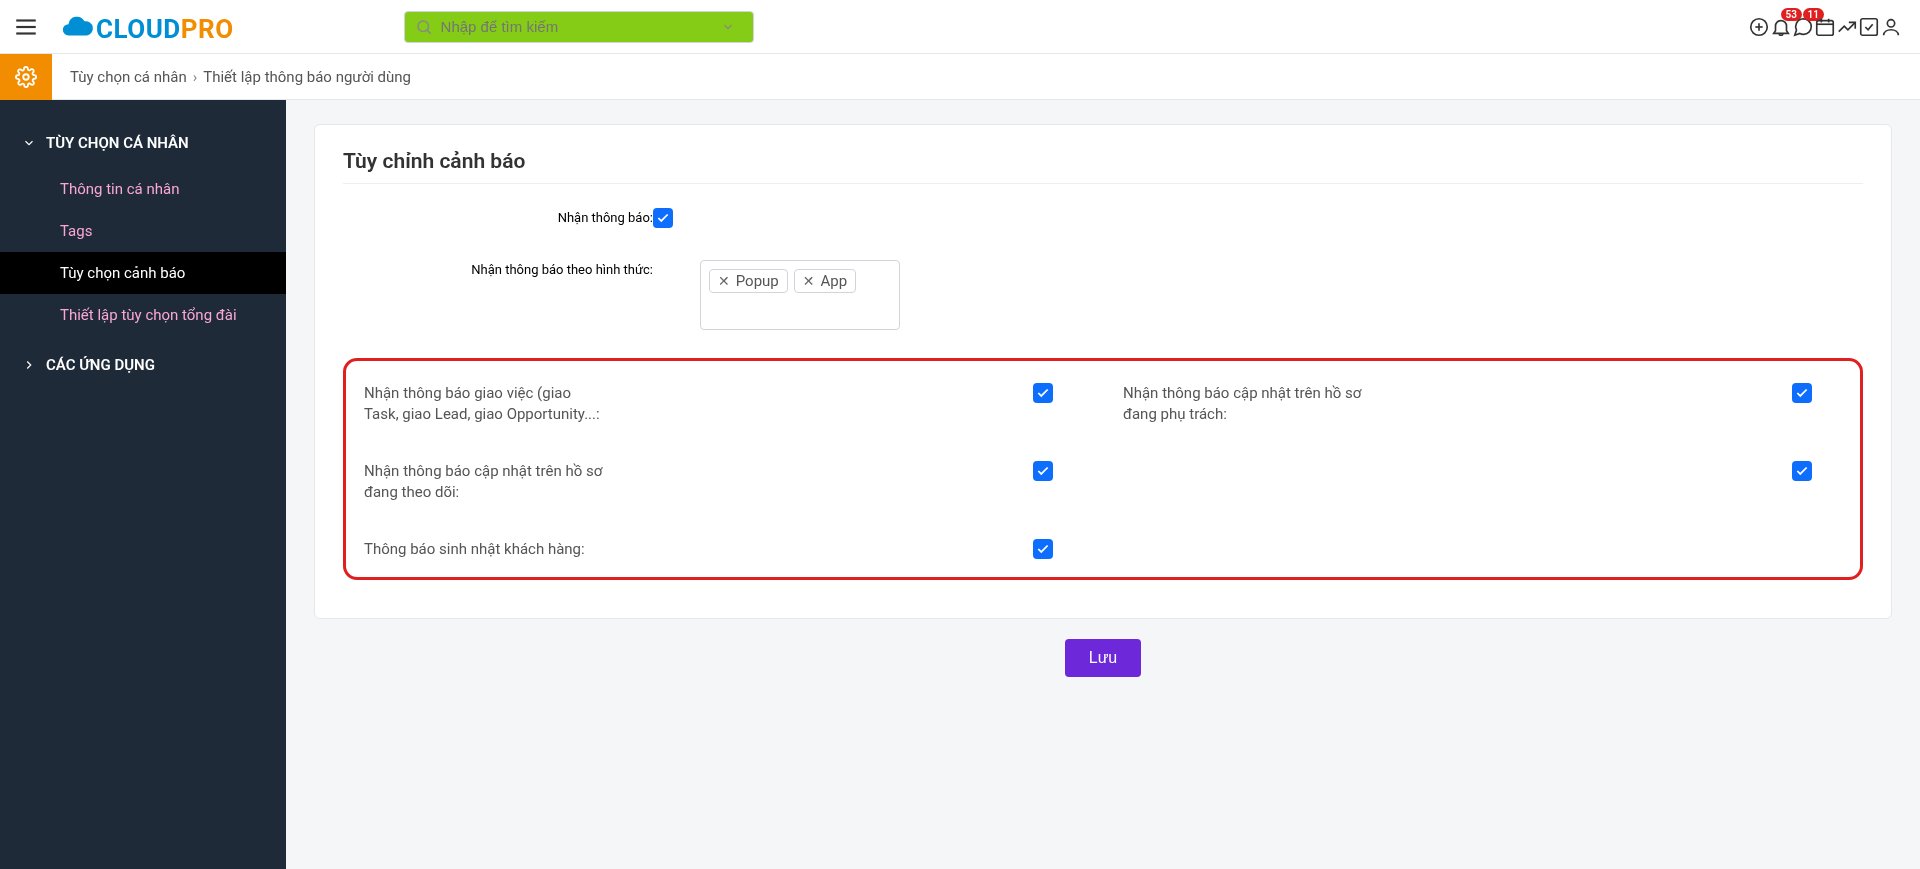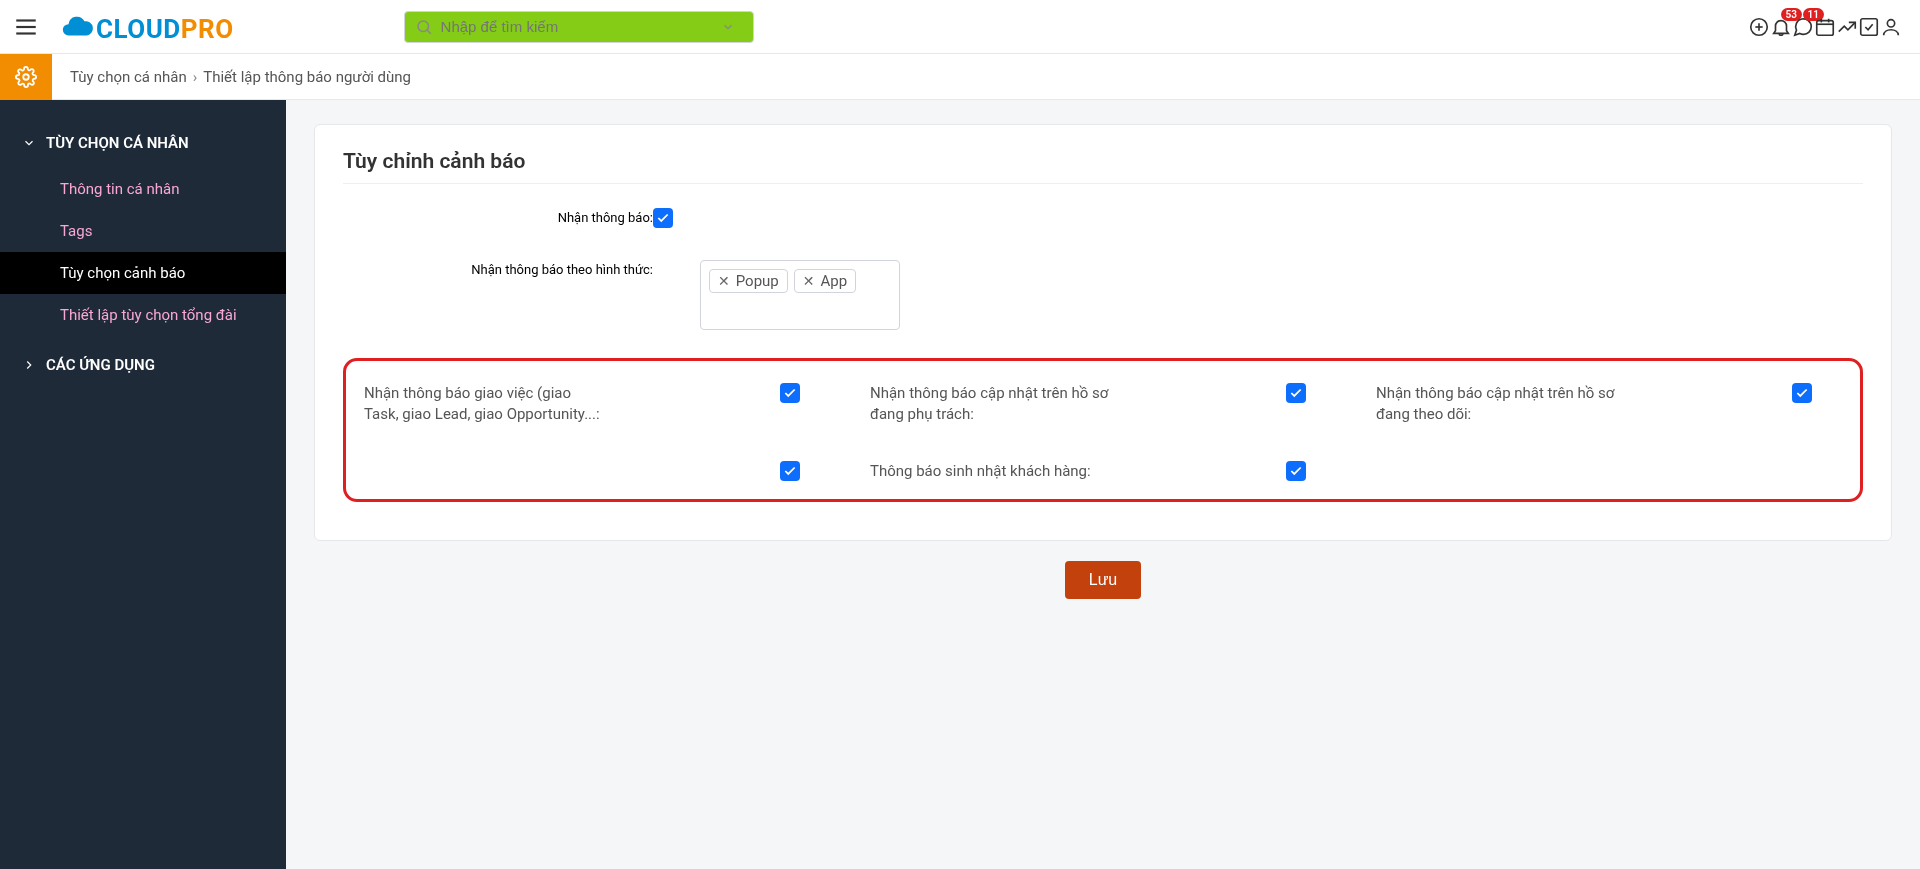--- a/index.html
+++ b/index.html
@@ -54,27 +54,27 @@
 .val-col { flex: 1; }
 
 .chk { display: inline-block; width: 20px; height: 20px; background: #0d6efd; border-radius: 4px; position: relative; cursor: pointer; }
 .chk svg { position: absolute; left: 3px; top: 3px; width: 14px; height: 14px; stroke: #fff; stroke-width: 3; fill: none; }
 
 .tagbox { border: 1px solid #d1d5db; border-radius: 4px; padding: 8px; width: 200px; min-height: 70px; display: flex; flex-wrap: wrap; gap: 6px; align-content: flex-start; }
 .tag { display: inline-flex; align-items: center; border: 1px solid #d1d5db; border-radius: 4px; padding: 2px 8px; font-size: 15px; color: #555; cursor: pointer; }
 .tag .x { margin-right: 6px; font-size: 14px; color: #666; }
 
 .highlight-box { border: 3px solid #e02020; border-radius: 14px; padding: 22px 18px 14px 18px; margin-top: 10px; }
-.grid2 { display: grid; grid-template-columns: 1fr 1fr 1fr; column-gap: 40px; row-gap: 36px; }
+.grid2 { display: grid; grid-template-columns: 1fr 1fr; column-gap: 40px; row-gap: 36px; }
 .gcell { display: flex; align-items: flex-start; }
 .gcell .lbl { width: 260px; font-size: 15px; color: #555; line-height: 1.4; padding-right: 20px; }
 .gcell .chkwrap { margin-left: auto; padding-right: 30px; }
 
 .save-row { display: flex; justify-content: center; padding: 20px 0; }
-.btn-save { background: #c2410c; color: #fff; border: none; border-radius: 4px; padding: 10px 24px; font-size: 16px; cursor: pointer; }
+.btn-save { background: #6d28d9; color: #fff; border: none; border-radius: 4px; padding: 10px 24px; font-size: 16px; cursor: pointer; }
 </style>
 </head>
 <body>
 
 <div class="topbar">
   <div class="menu-btn">
     <svg viewBox="0 0 24 24" fill="none" stroke-width="2">
         <line x1="3" y1="6" x2="21" y2="6"></line>
         <line x1="3" y1="12" x2="21" y2="12"></line>
         <line x1="3" y1="18" x2="21" y2="18"></line>

